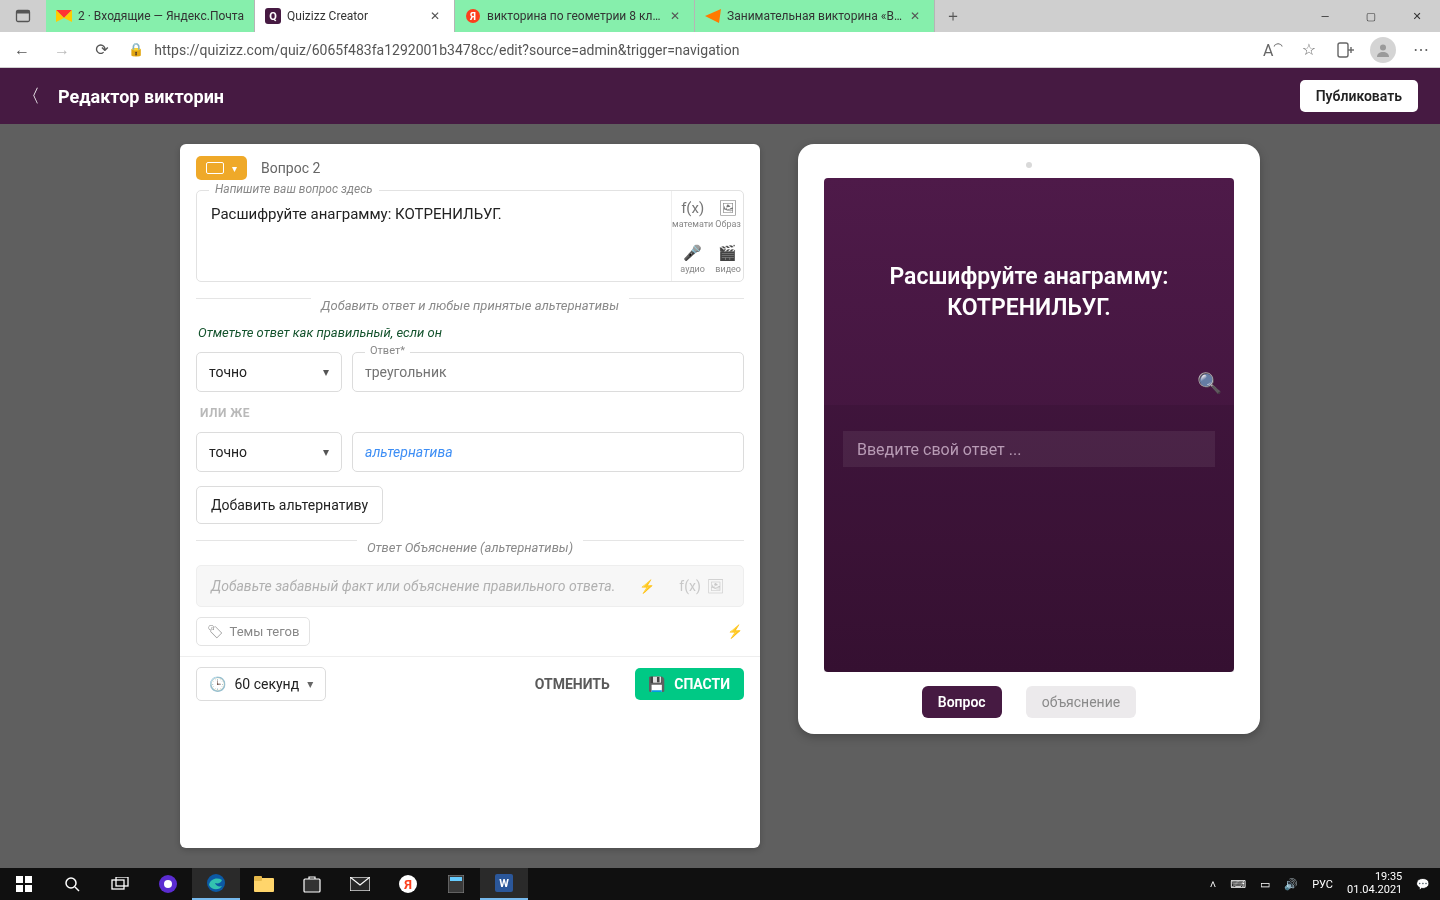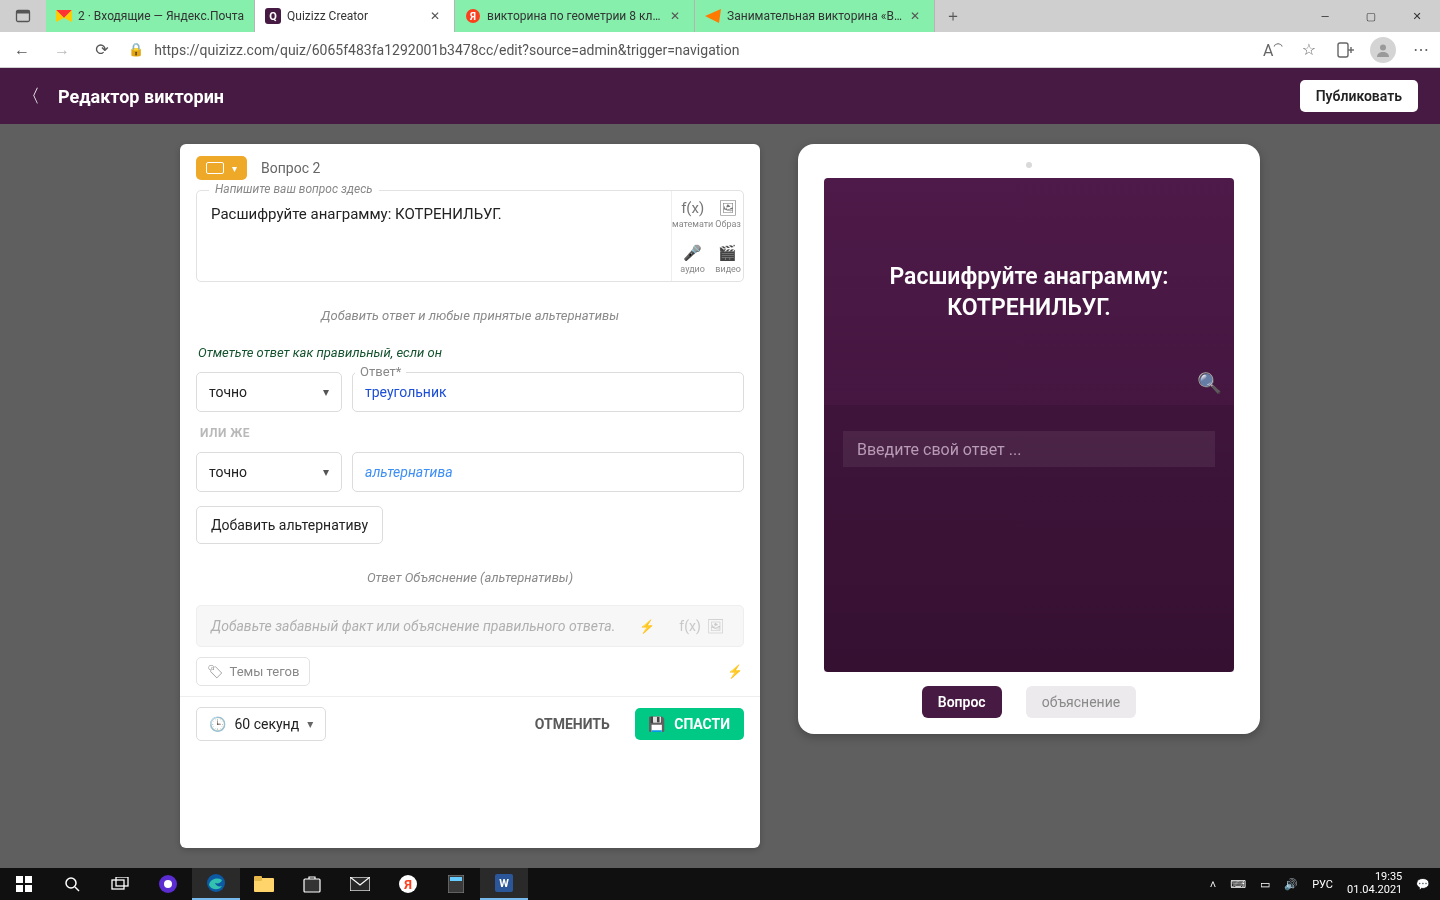--- a/index.html
+++ b/index.html
@@ -46,32 +46,32 @@
   .qtype-btn .caret { font-size: 10px; }
   .qnum { color: #666; font-size: 14px; }
 
   .field-set { margin: 0 16px; border: 1px solid #e2e2e2; border-radius: 5px; position: relative; padding: 0; }
   .field-label { position: absolute; top: -9px; left: 12px; background: #fff; padding: 0 6px; font-size: 12px; color: #888; font-style: italic; }
   .question-box { display: flex; }
   .question-text { flex: 1; padding: 14px 14px 40px 14px; font-size: 15px; color: #222; outline: none; min-height: 90px; }
   .media-col { width: 72px; border-left: 1px solid #eee; display: grid; grid-template-columns: 1fr 1fr; grid-template-rows: 1fr 1fr; text-align: center; }
   .media-cell { display: flex; flex-direction: column; align-items: center; justify-content: center; gap: 2px; font-size: 9px; color: #888; cursor: pointer; padding: 6px 0; }
   .media-cell .mi { font-size: 15px; color: #777; }
-  .divider-line { display:flex; align-items:center; gap:10px; margin: 16px 16px 0; flex-direction: column; }
+  .divider-line { display:flex; gap:10px; margin: 16px 16px 0; }
   .divider-line .ln { flex:1; height:1px; background:#e5e5e5; }
   .divider-line .txt { color:#8a8a8a; font-size:13px; font-style:italic; }
 
   .hint { margin: 12px 18px 0; font-size: 13px; color: #14532d; font-style: italic; }
 
   .answer-row { display: flex; gap: 10px; margin: 12px 16px 0; }
   .match-select { width: 146px; border: 1px solid #dcdcdc; border-radius: 5px; display: flex; align-items: center; justify-content: space-between; padding: 10px 12px; font-size: 14px; color: #222; cursor: pointer; background:#fff; }
   .match-select .car { color:#555; font-size:12px; }
   .answer-field { flex: 1; border: 1px solid #dcdcdc; border-radius: 5px; position: relative; }
-  .answer-field .af-label { position: absolute; top: -9px; left: 2px; background: #fff; padding: 0 5px; font-size: 13px; color: #888; }
-  .answer-field input { width: 100%; border: none; outline: none; padding: 11px 12px; font-size: 14px; color: #1d4ed8; background: transparent; }
+  .answer-field .af-label { position: absolute; top: -9px; left: 12px; background: #fff; padding: 0 5px; font-size: 11px; color: #888; }
+  .answer-field input { width: 100%; border: none; outline: none; padding: 11px 12px; font-size: 14px; color: #737373; background: transparent; }
   .answer-field input::placeholder { color: #3d8ef5; font-style: italic; }
 
   .or-label { margin: 14px 20px 0; font-size: 12px; font-weight: 700; letter-spacing: .5px; color: #b9b9b9; }
 
   .add-alt { margin: 14px 16px 0; border: 1px solid #dcdcdc; border-radius: 5px; padding: 10px 14px; font-size: 14px; color: #222; width: fit-content; cursor: pointer; background:#fff; }
 
   .explain-box { margin: 0 16px; border: 1px solid #eee; border-radius: 5px; display: flex; background:#f7f7f7; }
   .explain-text { flex:1; padding: 12px 14px; font-size: 14px; color: #b0b0b0; font-style: italic; }
   .explain-media { width: 82px; display:flex; align-items:center; justify-content:center; gap:6px; }
   .explain-media .mi { font-size: 14px; color:#c8c8c8; }

